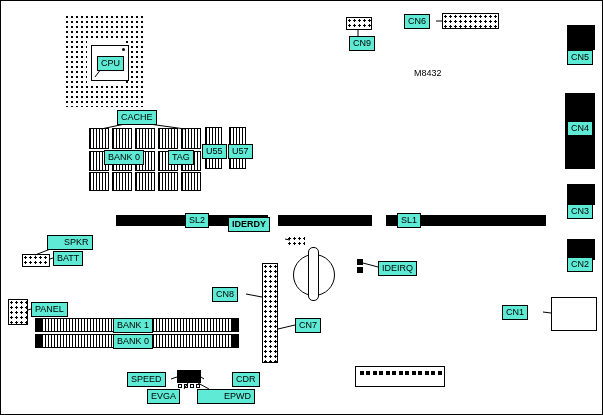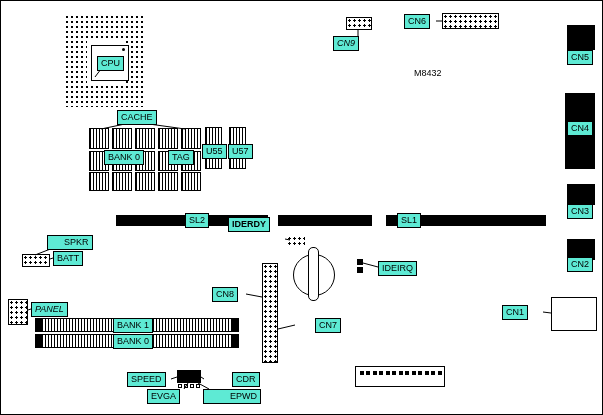--- a/index.html
+++ b/index.html
@@ -141,30 +141,30 @@
   <div class="callout" style="left:103px;top:149px;">BANK 0</div>
   <div class="callout" style="left:167px;top:149px;">TAG</div>
   <div class="callout" style="left:201px;top:143px;">U55</div>
   <div class="callout" style="left:227px;top:143px;">U57</div>
   <div class="callout" style="left:184px;top:212px;">SL2</div>
   <div class="callout" style="left:396px;top:212px;">SL1</div>
   <div class="callout" style="left:227px;top:216px;font-weight:bold;">IDERDY</div>
   <div class="callout" style="left:377px;top:260px;">IDEIRQ</div>
   <div class="callout" style="left:46px;top:234px;padding-left:16px;">SPKR</div>
   <div class="callout" style="left:52px;top:250px;">BATT</div>
-  <div class="callout" style="left:30px;top:301px;font-style:italic;">PANEL</div>
+  <div class="callout" style="left:30px;top:301px;">PANEL</div>
   <div class="callout" style="left:112px;top:317px;">BANK 1</div>
   <div class="callout" style="left:112px;top:333px;">BANK 0</div>
   <div class="callout" style="left:211px;top:286px;">CN8</div>
-  <div class="callout" style="left:294px;top:317px;margin-left:20px;">CN7</div>
-  <div class="callout" style="left:332px;top:35px;font-style:italic;">CN9</div>
+  <div class="callout" style="left:294px;top:317px;">CN7</div>
+  <div class="callout" style="left:348px;top:35px;">CN9</div>
   <div class="callout" style="left:403px;top:13px;">CN6</div>
   <div class="callout" style="left:566px;top:49px;">CN5</div>
   <div class="callout" style="left:566px;top:120px;">CN4</div>
   <div class="callout" style="left:566px;top:203px;">CN3</div>
   <div class="callout" style="left:566px;top:256px;">CN2</div>
   <div class="callout" style="left:501px;top:304px;">CN1</div>
   <div class="callout" style="left:126px;top:371px;">SPEED</div>
   <div class="callout" style="left:203px;top:371px;margin-left:28px;">CDR</div>
   <div class="callout" style="left:146px;top:388px;">EVGA</div>
-  <div class="callout" style="left:202px;top:388px;padding-left:26px;">EPWD</div>
+  <div class="callout" style="left:196px;top:388px;padding-left:26px;">EPWD</div>
 
 </div>
 
 </body></html>

